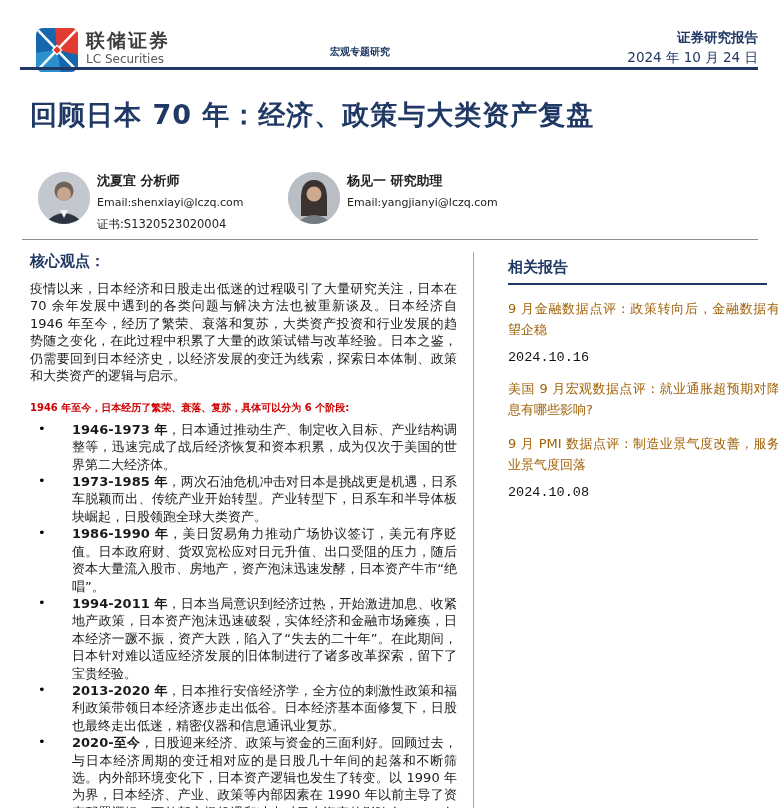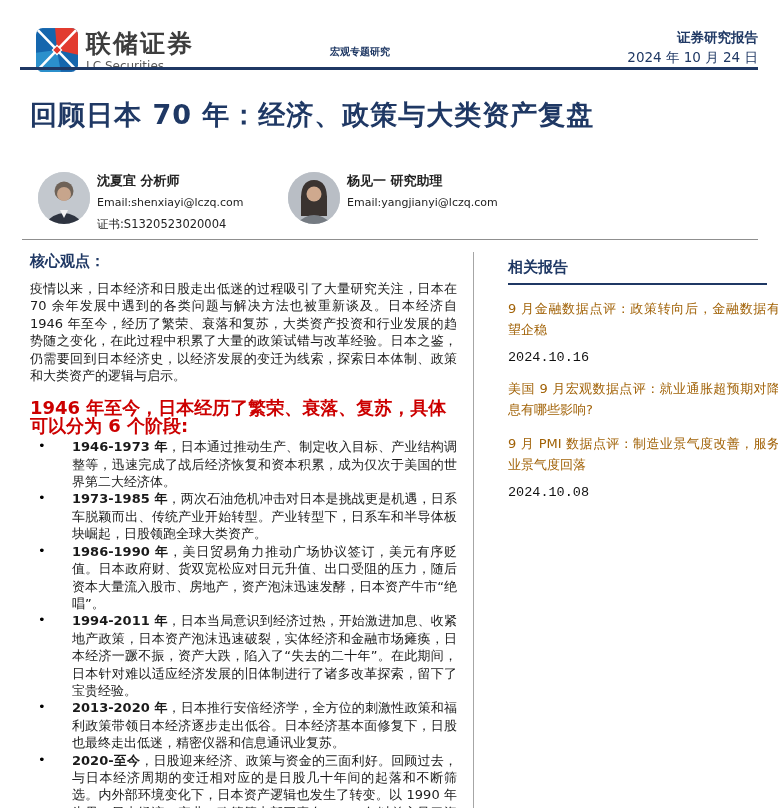--- a/index.html
+++ b/index.html
@@ -5,21 +5,21 @@
   * { margin:0; padding:0; box-sizing:border-box; }
   html,body { background:#ffffff; }
   body {
     width:778px; height:808px; position:relative; overflow:hidden;
     font-family:"DejaVu Sans","Liberation Sans",sans-serif;
     color:#1a1a1a;
   }
   
   .logo { position:absolute; left:36px; top:28px; width:42px; height:44px; }
   .brand { position:absolute; left:86px; top:30px; line-height:1.1; }
-  .brand-cn { font-size:25px; font-weight:700; color:#3d3d3d; letter-spacing:2px; }
+  .brand-cn { font-size:19px; font-weight:700; color:#3d3d3d; letter-spacing:2px; }
   .brand-en { font-size:12px; color:#595959; margin-top:2px; }
   .category {
     position:absolute; left:210px; top:45px; width:300px; text-align:center;
     font-size:10px; font-weight:700; color:#1f3864;
   }
   .report-type { position:absolute; right:20px; top:29px; font-size:13.5px; font-weight:700; color:#1f3864; }
   .report-date { position:absolute; right:20px; top:49px; font-size:13.5px; color:#1f3864; }
   .header-rule { position:absolute; left:20px; top:67px; width:738px; height:3px; background:#1f3864; }
 
   
@@ -37,21 +37,21 @@
   .an-cert { font-size:11.5px; color:#222; }
 
   
   .h-divider { position:absolute; left:22px; top:239px; width:736px; height:1px; background:#8f8f8f; }
   .v-divider { position:absolute; left:473px; top:252px; bottom:0; width:1px; background:#a6a6a6; }
 
   
   .left-col { position:absolute; left:30px; top:252px; width:427px; }
   .core-heading { font-size:15px; font-weight:700; color:#1f3864; margin-bottom:9px;font-family:Liberation Mono, monospace; }
   .body-text { font-size:13px; line-height:17.4px; text-align:justify; color:#1a1a1a; }
-  .stages-heading { font-size:18px; font-weight:700; color:#cc0000; margin:15px 0 4px; line-height:17.4px; }
+  .stages-heading { font-size:10px; font-weight:700; color:#cc0000; margin:15px 0 4px; line-height:17.4px; }
   .bullet { position:relative; padding-left:42px; }
   .bullet .dot { position:absolute; left:8px; top:-1px; font-size:13px; color:#000; }
   .bullet b { font-weight:700; }
 
   
   .right-col { position:absolute; left:508px; top:258px; width:272px; }
   .rel-heading { font-size:15px; font-weight:700; color:#1f3864; }
   .rel-underline { width:259px; height:2px; background:#1f3864; margin-top:6px; }
   .rel-title { font-size:13px; line-height:21px; text-align:justify; color:#a16207; margin-top:13px; }
   .rel-date { font-size:13.5px; color:#111; margin-top:10px;font-family:Liberation Mono, monospace; }

